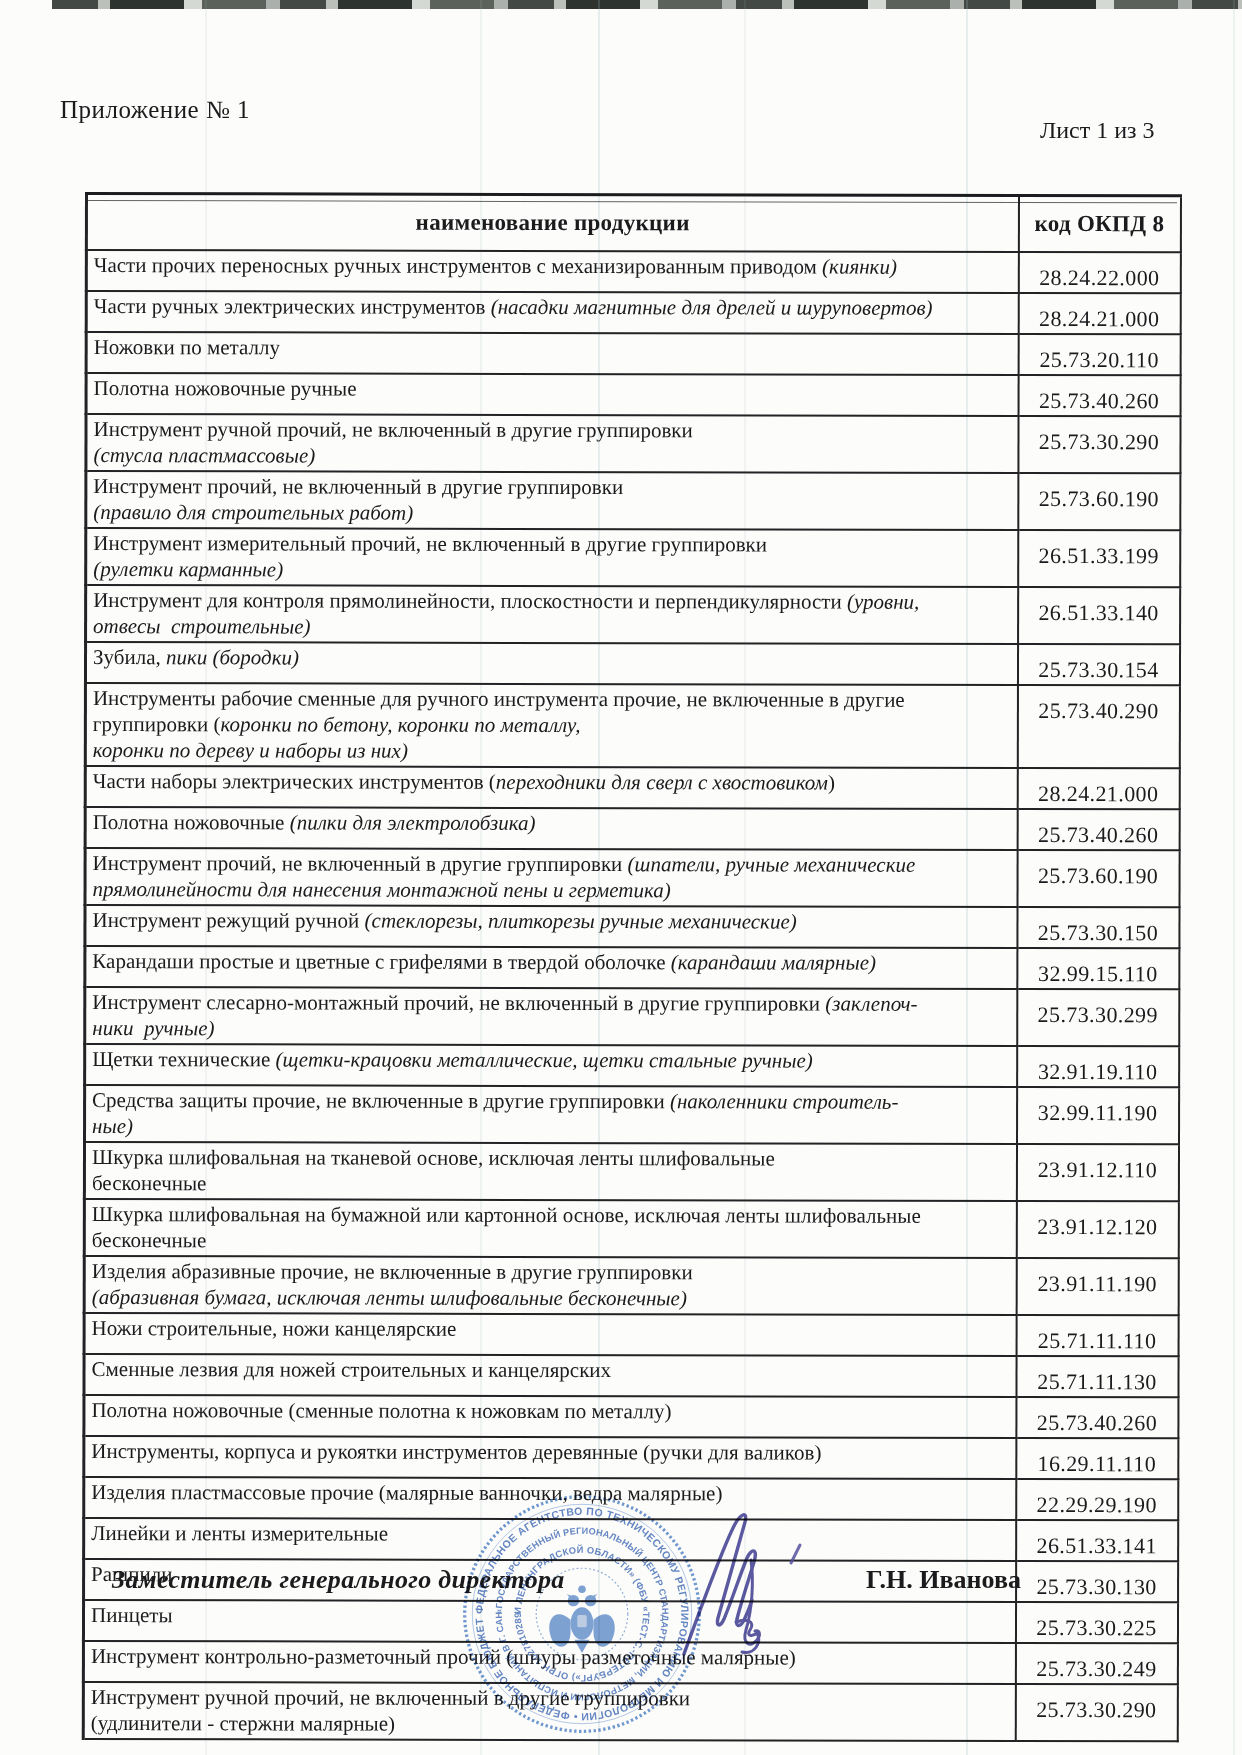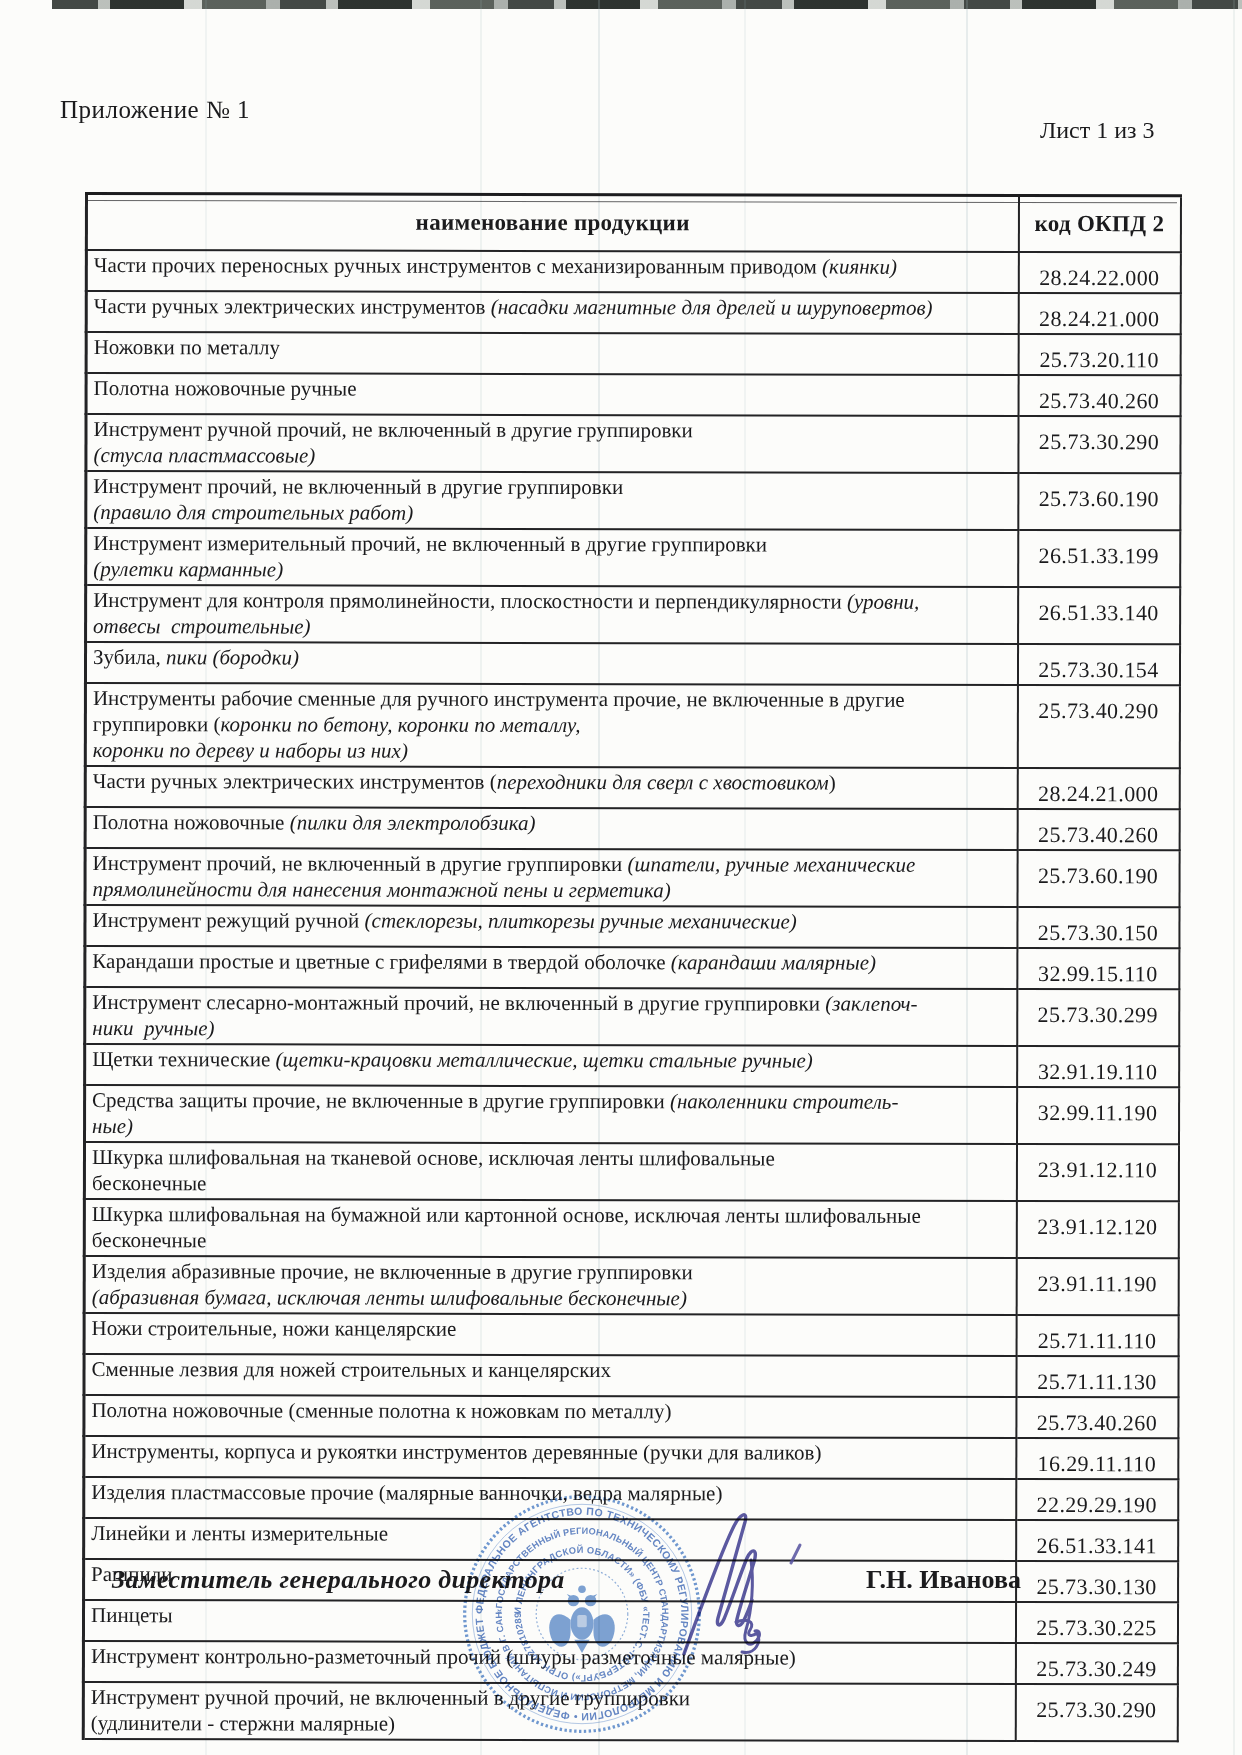--- a/index.html
+++ b/index.html
@@ -67,21 +67,21 @@
   <div class="tbl-wrap">
     <div class="dbl-line"></div>
     <table>
       <colgroup>
           <col class="c-name">
           <col class="c-code">
         </colgroup>
       <thead>
         <tr>
           <th>наименование продукции</th>
-          <th>код ОКПД 2</th>
+          <th>код ОКПД 8</th>
         </tr>
       </thead>
       <tbody>
           <tr>
             <td class="name-cell"><span>Части прочих переносных ручных инструментов с механизированным приводом </span><span class="it">(киянки)</span></td>
             <td class="code-cell">28.24.22.000</td>
           </tr>
           <tr>
             <td class="name-cell"><span>Части ручных электрических инструментов </span><span class="it">(насадки магнитные для дрелей и шуруповертов)</span></td>
             <td class="code-cell">28.24.21.000</td>
@@ -118,21 +118,21 @@
             <td class="name-cell"><span>Зубила, </span><span class="it">пики (бородки)</span></td>
             <td class="code-cell">25.73.30.154</td>
           </tr>
           <tr>
             <td class="name-cell"><span>Инструменты рабочие сменные для ручного инструмента прочие, не включенные в другие
 группировки (</span><span class="it">коронки по бетону, коронки по металлу,
 коронки по дереву и наборы из них)</span></td>
             <td class="code-cell">25.73.40.290</td>
           </tr>
           <tr>
-            <td class="name-cell"><span>Части ручных электрических инструментов (</span><span class="it">переходники для сверл с хвостовиком</span><span>)</span></td>
+            <td class="name-cell"><span>Части наборы электрических инструментов (</span><span class="it">переходники для сверл с хвостовиком</span><span>)</span></td>
             <td class="code-cell">28.24.21.000</td>
           </tr>
           <tr>
             <td class="name-cell"><span>Полотна ножовочные </span><span class="it">(пилки для электролобзика)</span></td>
             <td class="code-cell">25.73.40.260</td>
           </tr>
           <tr>
             <td class="name-cell"><span>Инструмент прочий, не включенный в другие группировки </span><span class="it">(шпатели, ручные механические
 прямолинейности для нанесения монтажной пены и герметика)</span></td>
             <td class="code-cell">25.73.60.190</td>

